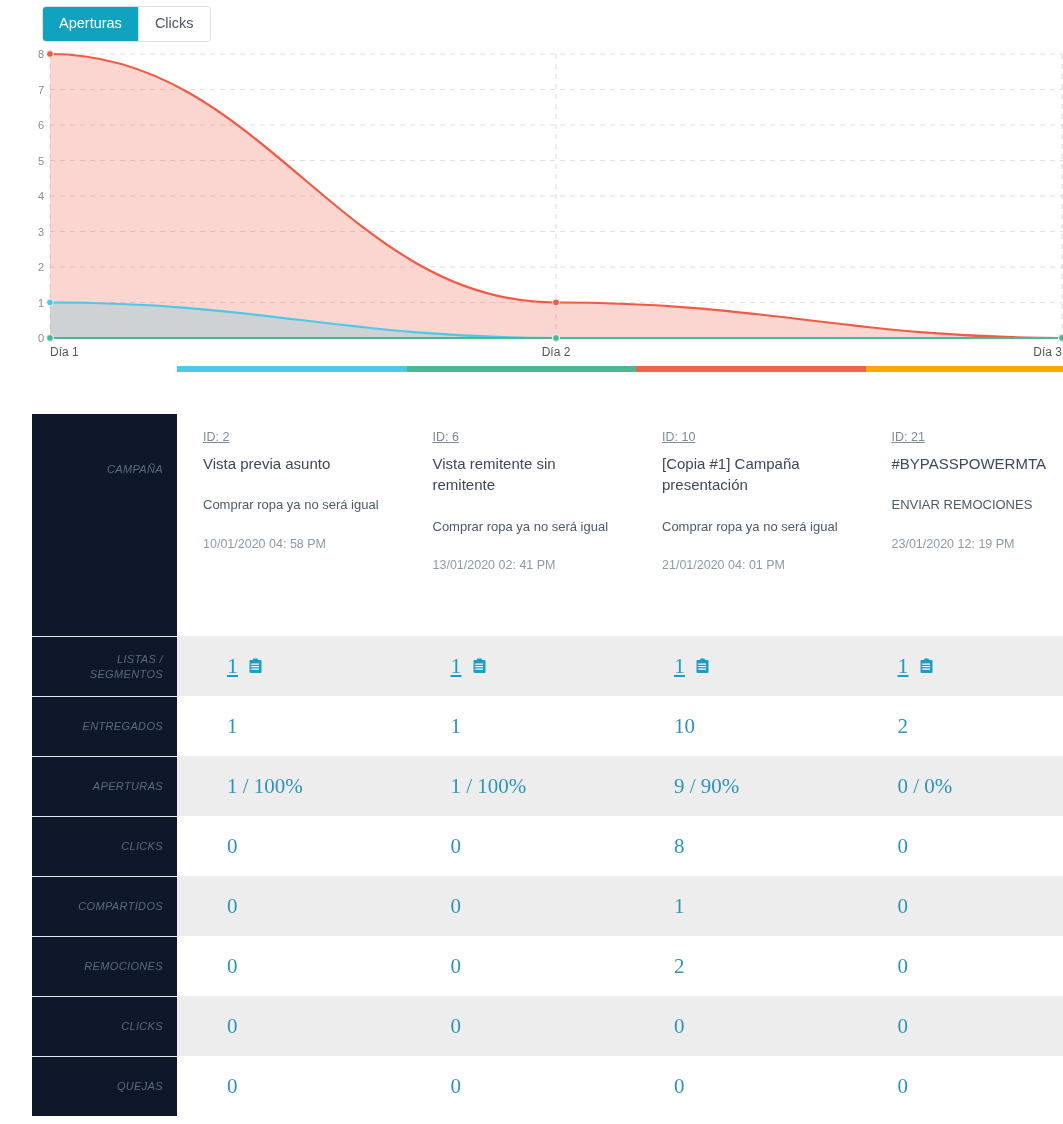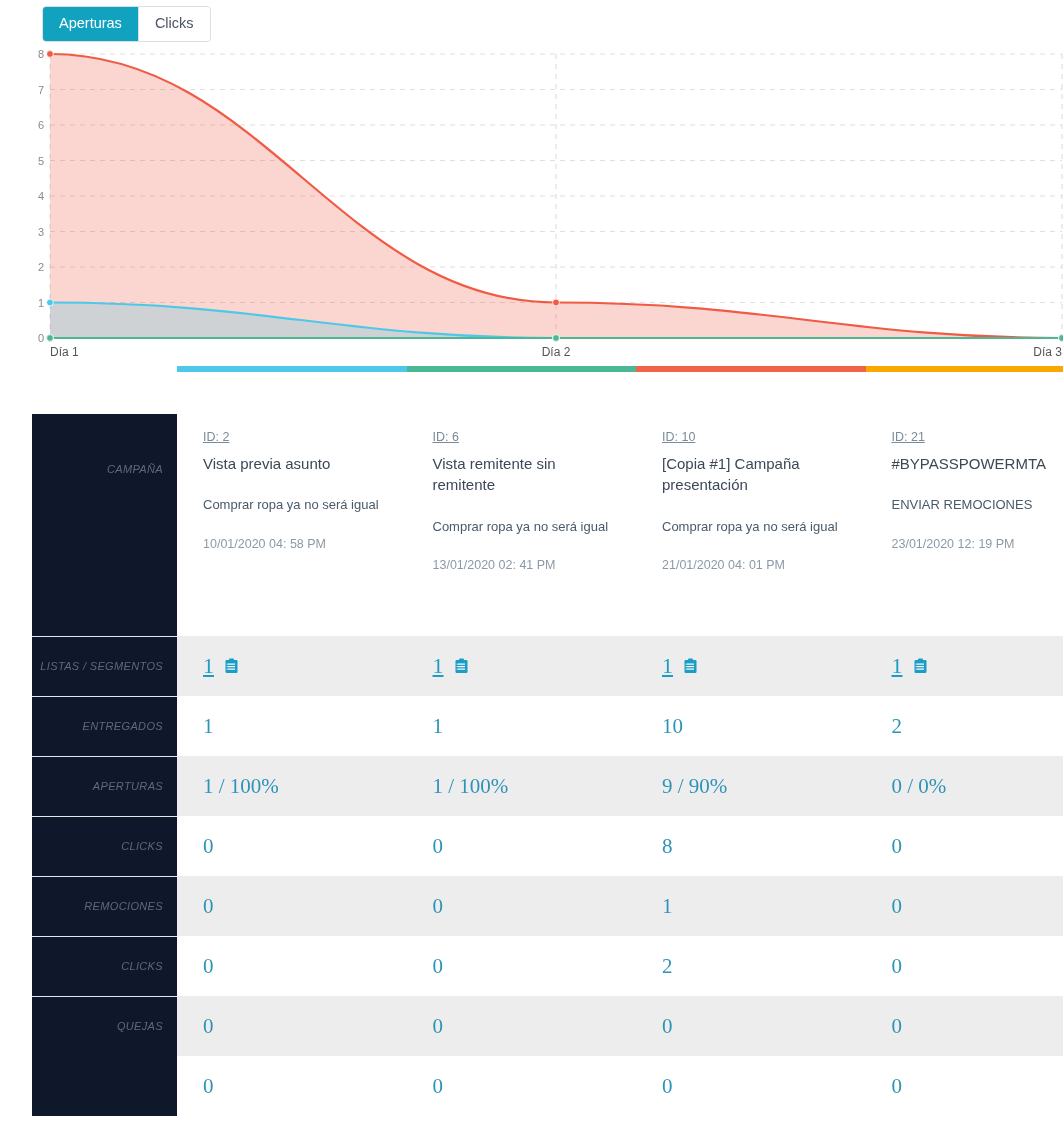--- a/index.html
+++ b/index.html
@@ -133,21 +133,21 @@
 
   .val-link {
     color: #1b9dc4;
     text-decoration: underline;
     font-family: "Liberation Serif", serif;
     font-size: 22px;
   }
   .list-icon { margin-left: 5px; vertical-align: -2px; }
 
   .row-campana { height: 222px; }
-  .row-std { height: 60px; }
+  .row-std { height: 60px; padding-left: 24px; }
 </style>
 </head>
 <body>
 
 <div id="page">
 
   <div class="tabbar">
     <div class="tabs">
       <div class="tab active">Aperturas</div>
       <div class="tab">Clicks</div>
@@ -230,20 +230,21 @@
     <div class="table-area">
 
       <div class="label-col">
         <div class="lbl-cell campana first row-campana">CAMPAÑA</div>
         <div class="lbl-cell row-std">
             <span>LISTAS / SEGMENTOS</span>
           </div>
         <div class="lbl-cell row-std">ENTREGADOS</div>
         <div class="lbl-cell row-std">APERTURAS</div>
         <div class="lbl-cell row-std">CLICKS</div>
+        <div class="lbl-cell row-std">COMPARTIDOS</div>
         <div class="lbl-cell row-std">REMOCIONES</div>
         <div class="lbl-cell row-std">CLICKS</div>
         <div class="lbl-cell row-std">QUEJAS</div>
       </div>
 
       <div class="data-col" id="data-col">
           <div class="data-row row-campana">
             <div class="campana-cell"><div class="cmp-id">ID: 2</div><div class="cmp-name">Vista previa asunto</div><div class="cmp-subject">Comprar ropa ya no será igual</div><div class="cmp-date">10/01/2020 04: 58 PM</div></div>
             <div class="campana-cell"><div class="cmp-id">ID: 6</div><div class="cmp-name">Vista remitente sin remitente</div><div class="cmp-subject">Comprar ropa ya no será igual</div><div class="cmp-date">13/01/2020 02: 41 PM</div></div>
             <div class="campana-cell"><div class="cmp-id">ID: 10</div><div class="cmp-name">[Copia #1] Campaña presentación</div><div class="cmp-subject">Comprar ropa ya no será igual</div><div class="cmp-date">21/01/2020 04: 01 PM</div></div>

